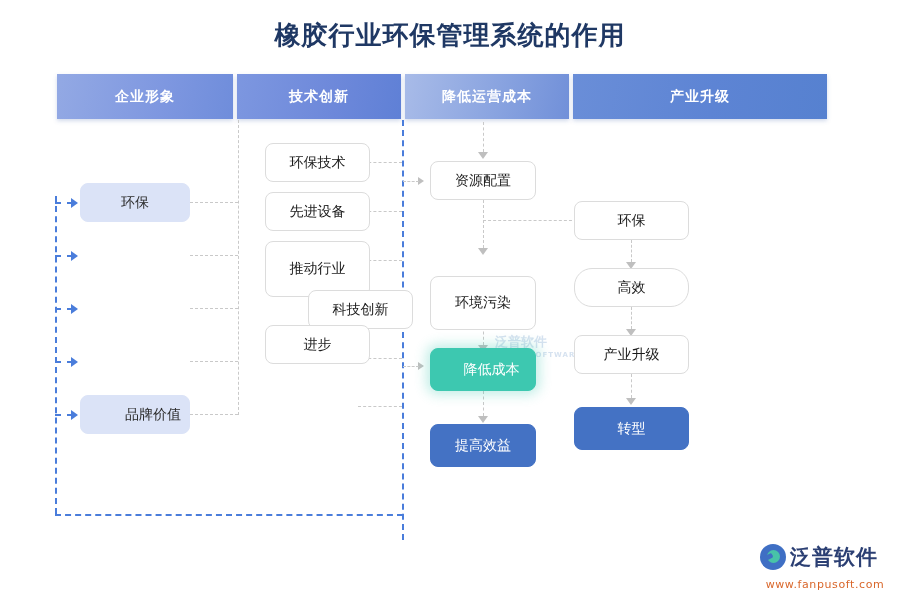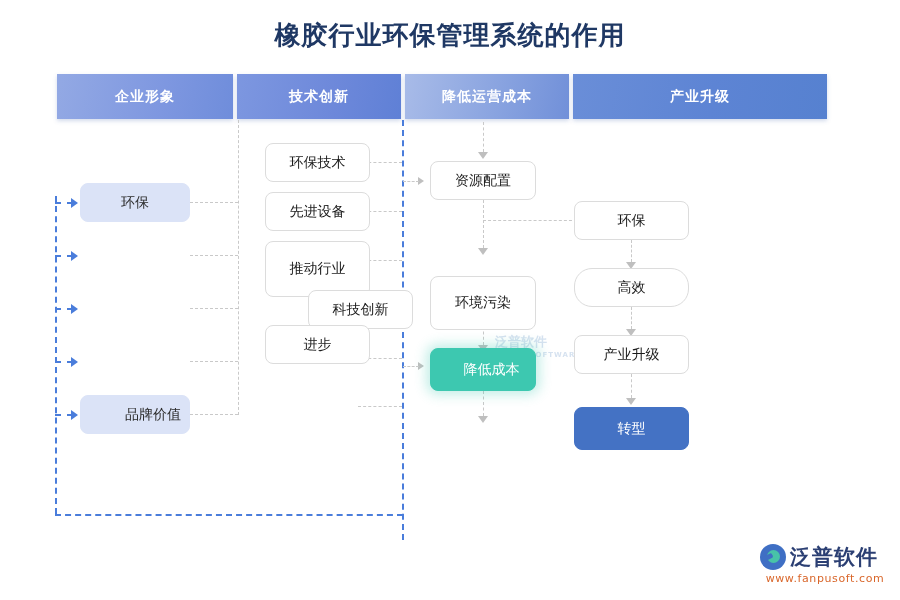--- a/index.html
+++ b/index.html
@@ -103,21 +103,21 @@
   .logo-mark:before{
     content:"";position:absolute;left:2px;top:11px;
     width:11px;height:5px;background:#3f6fc4;
     transform:rotate(-28deg);border-radius:2px;z-index:2;
   }
   .logo-text{
     font-size:21px;font-weight:bold;color:#2b3f73;letter-spacing:1px;
     font-family:"DejaVu Sans","Liberation Sans",sans-serif;
   }
   .logo-url{
-    font-size:11px;color:#d9662a;letter-spacing:.6px;margin-top:1px;
+    font-size:11px;color:#d9662a;letter-spacing:.6px;margin-top:7px;
     font-family:"DejaVu Sans","Liberation Sans",sans-serif;
     text-align:center;width:130px;
   }
 </style>
 </head>
 <body>
 
 <div id="canvas">
 
   <div class="title">橡胶行业环保管理系统的作用</div>
@@ -194,20 +194,21 @@
 
   <div class="node white" style="left:430px;top:161px;width:106px;height:39px;">资源配置</div>
   <div class="node white" style="left:430px;top:256px;width:106px;height:54px;margin-top:20px;">环境污染</div>
 
   <div class="watermark">
     <span>泛普软件</span>
     <span class="wsub">FANPU SOFTWARE</span>
   </div>
 
   <div class="node teal" style="left:430px;top:348px;width:106px;height:43px;padding-left:17px;">降低成本</div>
+  <div class="node blue" style="left:430px;top:424px;width:106px;height:43px;">提高效益</div>
 
   <div class="vline-gray" style="left:631px;top:240px;height:22px;"></div>
   <div class="arrow-down" style="left:626px;top:262px;"></div>
 
   <div class="vline-gray" style="left:631px;top:307px;height:22px;"></div>
   <div class="arrow-down" style="left:626px;top:329px;"></div>
 
   <div class="vline-gray" style="left:631px;top:374px;height:24px;"></div>
   <div class="arrow-down" style="left:626px;top:398px;"></div>
 

